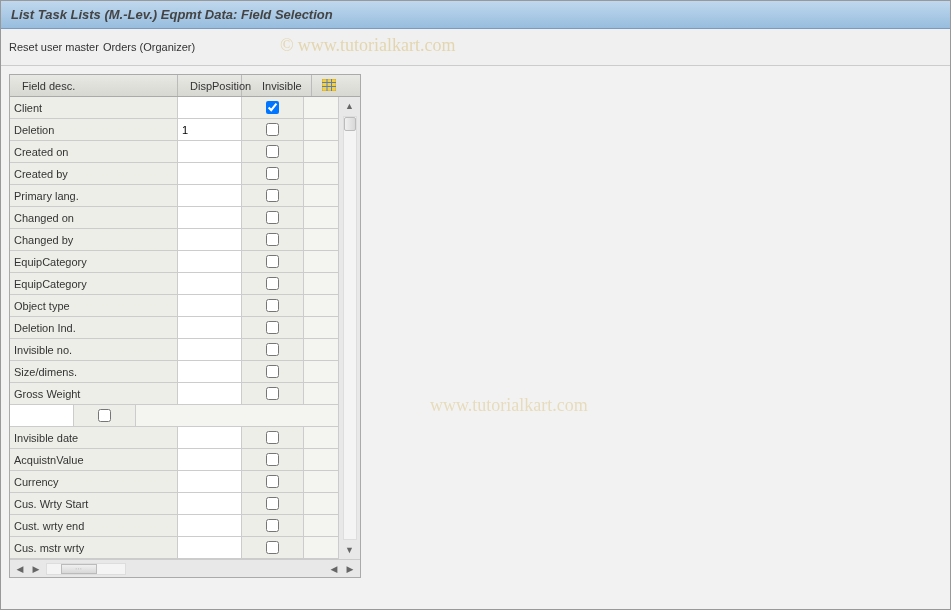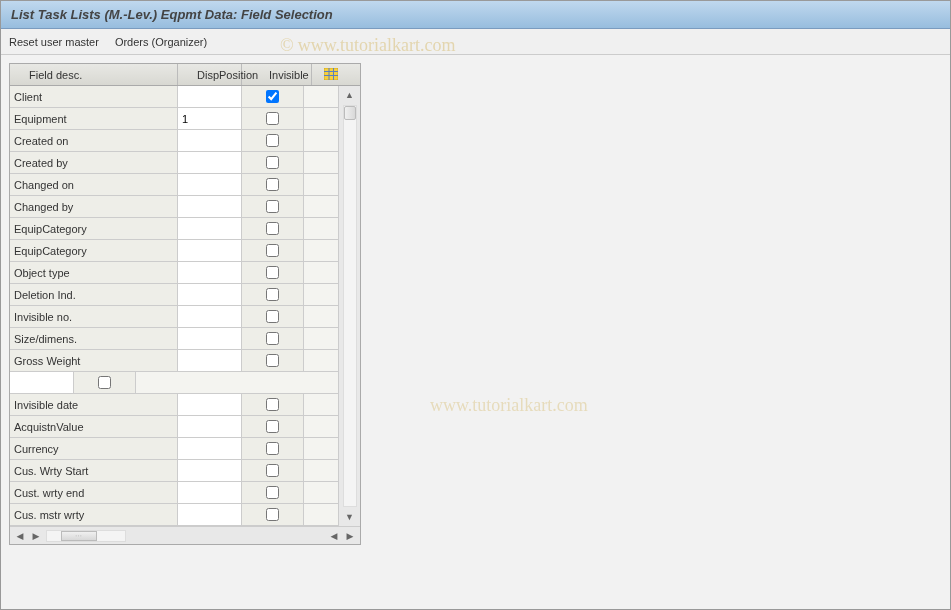--- a/index.html
+++ b/index.html
@@ -26,26 +26,26 @@
       border-bottom: 1px solid #7a9bbf;
     }
     .title-bar h1 {
       font-size: 13px;
       font-weight: bold;
       font-style: italic;
       color: #444;
     }
     .menu-bar {
       background: #f0f0f0;
-      height: 26px;
+      height: 37px;
       display: flex;
       align-items: center;
       padding: 10px 8px;
       border-bottom: 1px solid #ccc;
-      gap: 16px;
+      gap: 4px;
     }
     .menu-bar span {
       color: #333;
       cursor: pointer;
     }
     .watermark {
       position: absolute;
       top: 35px;
       left: 280px;
       font-size: 18px;
@@ -79,21 +79,21 @@
       flex-direction: column;
     }
     .table-header {
       display: flex;
       background: linear-gradient(to bottom, #e8e8e4, #d8d8d2);
       border-bottom: 1px solid #aaa;
       height: 22px;
     }
     .th {
       border-right: 1px solid #bbb;
-      padding: 3px 19px;
+      padding: 3px 12px;
       font-size: 11px;
       color: #333;
       display: flex;
       align-items: center;
     }
     .th-field { width: 168px; }
     .th-disp { width: 64px; }
     .th-inv { width: 62px; justify-content: flex-start; margin-left: 8px; }
     .th-config {
       width: 34px;
@@ -276,41 +276,51 @@
             <div class="cell cell-field">Client</div>
             <div class="cell cell-disp">
               <input type="text" style="">
             </div>
             <div class="cell cell-inv">
               <input type="checkbox" checked="" style="">
             </div>
             <div class="cell cell-pad"></div>
           </div>
           <div class="row">
-            <div class="cell cell-field">Equipment</div>
+            <div class="cell cell-field">Deletion</div>
             <div class="cell cell-disp">
               <input type="text" value="1" style="">
             </div>
             <div class="cell cell-inv">
               <input type="checkbox" style="">
             </div>
             <div class="cell cell-pad"></div>
           </div>
           <div class="row">
             <div class="cell cell-field">Created on</div>
             <div class="cell cell-disp">
               <input type="text" style="">
             </div>
             <div class="cell cell-inv">
               <input type="checkbox" style="">
             </div>
             <div class="cell cell-pad"></div>
           </div>
           <div class="row">
             <div class="cell cell-field">Created by</div>
+            <div class="cell cell-disp">
+              <input type="text" style="">
+            </div>
+            <div class="cell cell-inv">
+              <input type="checkbox" style="">
+            </div>
+            <div class="cell cell-pad"></div>
+          </div>
+          <div class="row">
+            <div class="cell cell-field">Primary lang.</div>
             <div class="cell cell-disp">
               <input type="text" style="">
             </div>
             <div class="cell cell-inv">
               <input type="checkbox" style="">
             </div>
             <div class="cell cell-pad"></div>
           </div>
           <div class="row">
             <div class="cell cell-field">Changed on</div>

